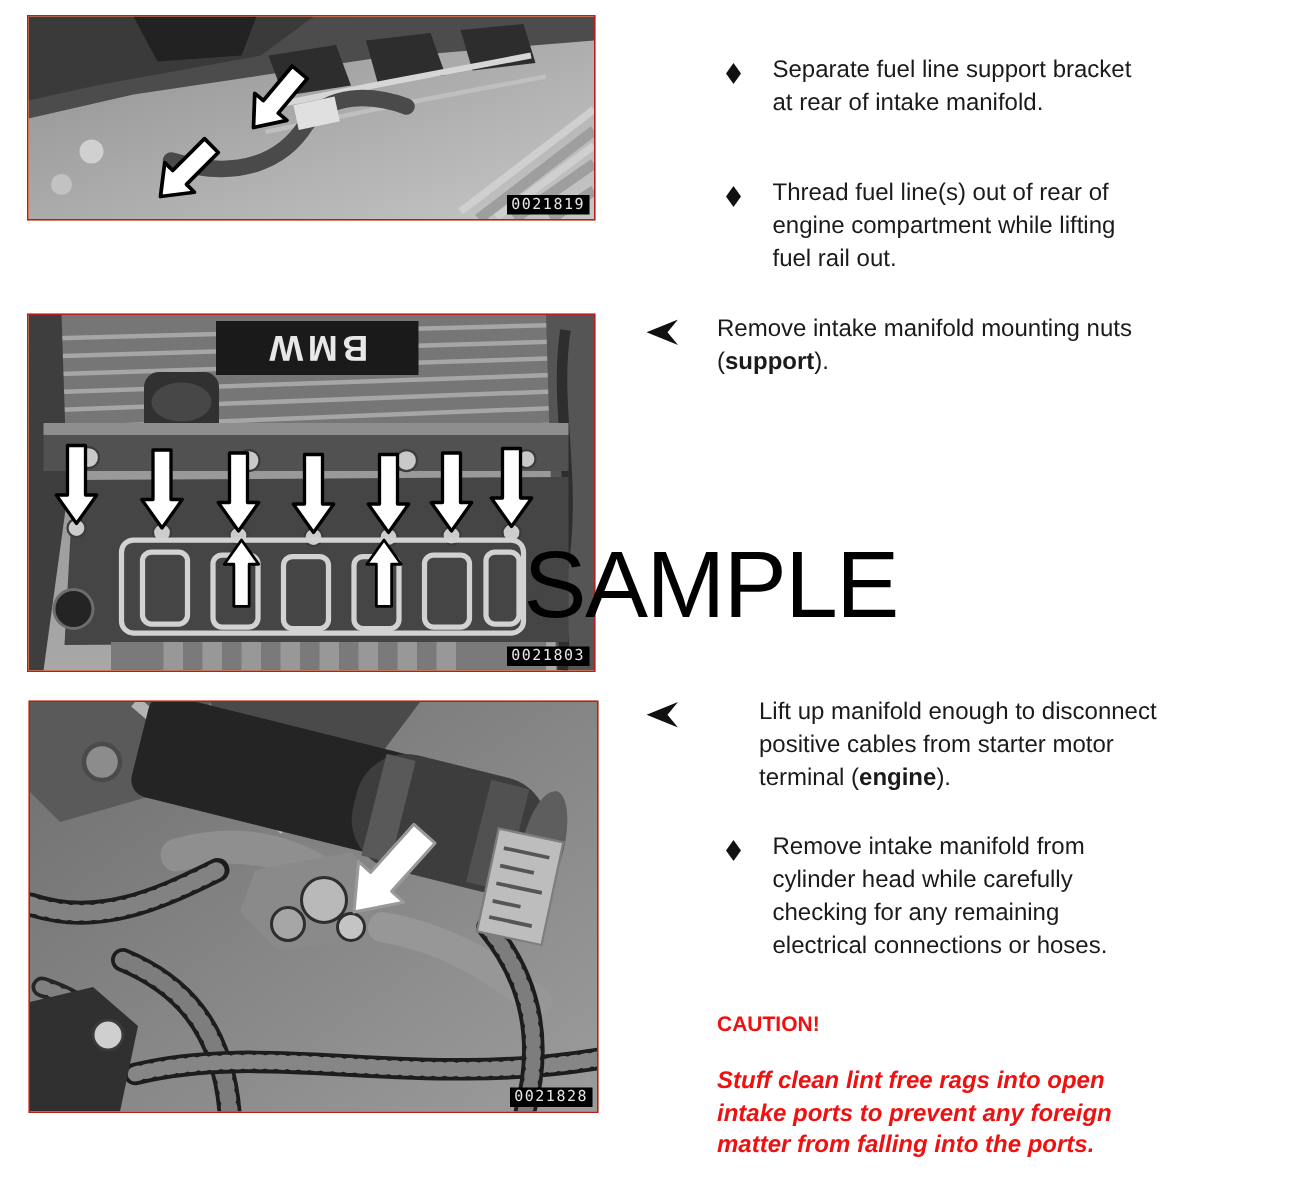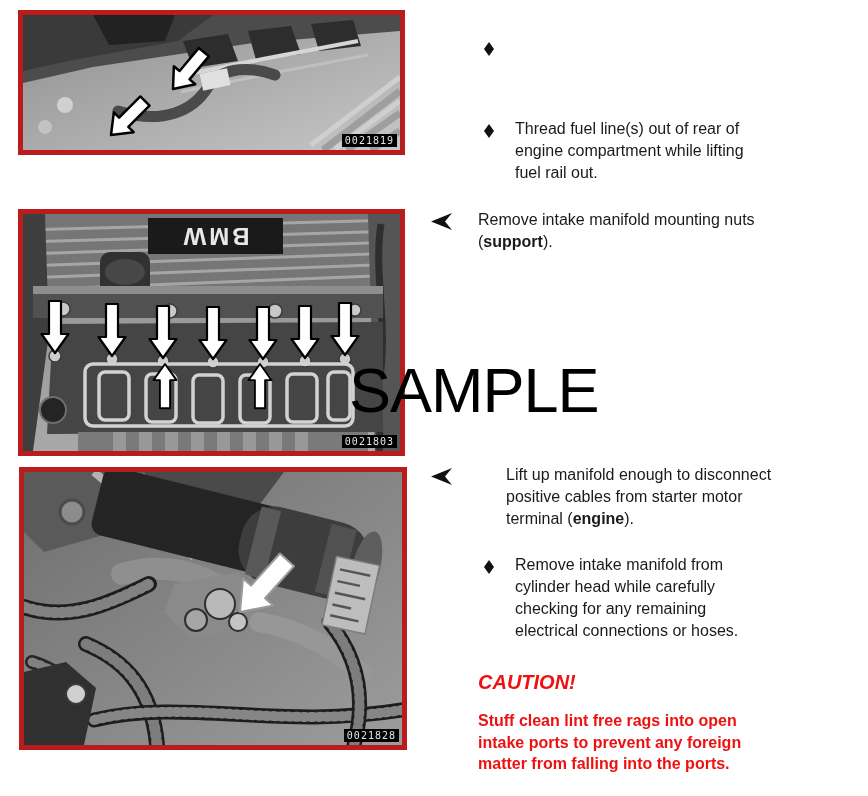--- a/index.html
+++ b/index.html
@@ -1,38 +1,38 @@
 <!DOCTYPE html>
 <html><head>
 <meta charset="utf-8">
 <style>
   html,body{margin:0;padding:0;background:#ffffff;}
   .page{
     position:relative;width:868px;height:796px;background:#ffffff;
     font-family:"Liberation Sans","DejaVu Sans",sans-serif;color:#1a1a1a;overflow:hidden;
   }
-  .photo{position:absolute;border:5px solid #b91c1c;overflow:hidden;background:#fdba74;}
+  .photo{position:absolute;border:1px solid #b91c1c;overflow:hidden;background:#fdba74;}
   .photo svg{display:block;}
   .photo-id{
     position:absolute;right:3px;bottom:3px;background:#000000;color:#e6e6e6;
     font-size:10px;line-height:13px;padding:0 3px;letter-spacing:1px;
     font-family:"DejaVu Sans Mono","Liberation Mono",monospace;
   }
   .step{
     position:absolute;font-size:16px;line-height:22px;white-space:pre-line;
     color:#1a1a1a;
   }
   .b{font-weight:bold;}
   .marker{position:absolute;}
   .caution-title{
-    position:absolute;font-size:20px;line-height:20px;font-weight:bold;font-style:italic;
+    position:absolute;font-size:14px;line-height:20px;font-weight:bold;
     color:#ee1111;
   }
   .caution-body{
-    position:absolute;font-size:16px;line-height:21.5px;font-weight:bold;
+    position:absolute;font-size:16px;line-height:21.5px;font-weight:bold;font-style:italic;
     color:#ee1111;white-space:pre-line;
   }
   .watermark{
     position:absolute;left:301px;top:360px;font-size:63px;line-height:60px;font-weight:normal;
     color:#000000;letter-spacing:-1px;white-space:nowrap;margin-left:48px;
   }
 </style>
 </head>
 <body>
 
@@ -232,20 +232,22 @@
       <g fill="#ffffff" stroke="#9a9a9a" stroke-width="1.5" stroke-linejoin="round">
         <use href="#p3arr" transform="translate(216,140) rotate(42) scale(1.35)"></use>
       </g>
     </svg>
     <div class="photo-id">0021828</div>
   </div>
 
   <svg class="marker" style="left:484px;top:42px;" width="10" height="14" viewBox="0 0 10 14">
     <polygon points="5,0 10,7 5,14 0,7" fill="#111111"></polygon>
   </svg>
+  <div class="step" style="left:515px;top:36px;width:285px;">Separate fuel line support bracket
+at rear of intake manifold.</div>
 
   <svg class="marker" style="left:484px;top:124px;" width="10" height="14" viewBox="0 0 10 14">
     <polygon points="5,0 10,7 5,14 0,7" fill="#111111"></polygon>
   </svg>
   <div class="step" style="left:515px;top:118px;width:285px;">Thread fuel line(s) out of rear of
 engine compartment while lifting
 fuel rail out.</div>
 
   <svg class="marker" style="left:431px;top:213px;" width="21" height="17" viewBox="0 0 21 17">
     <path d="M0,8.5 L21,0 L14,8.5 L21,17 Z" fill="#111111"></path>

